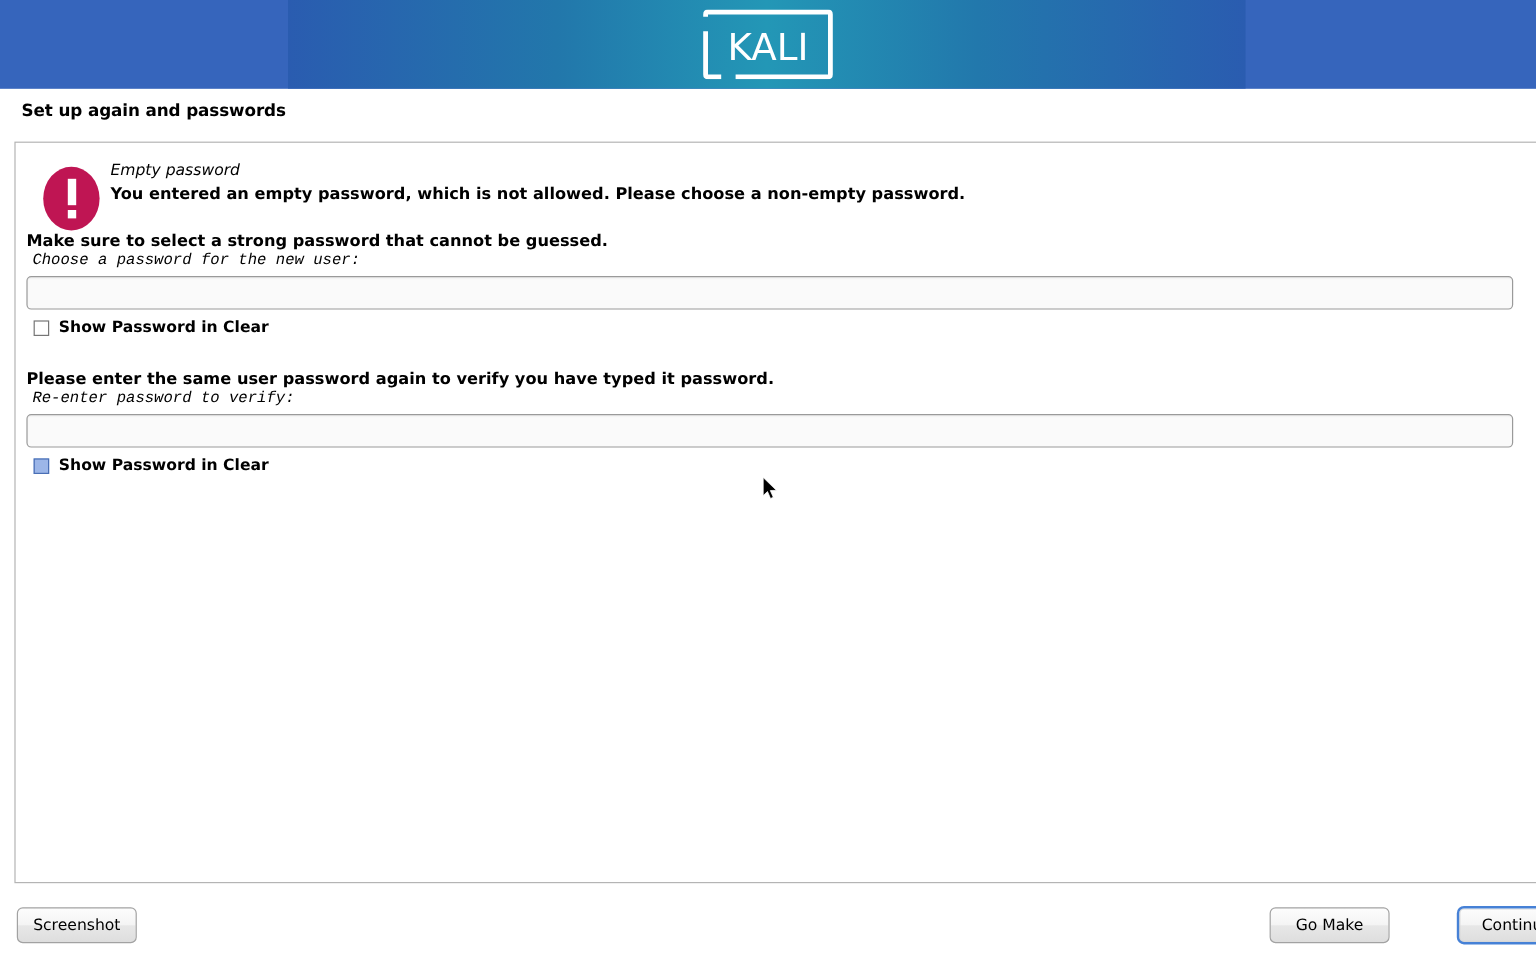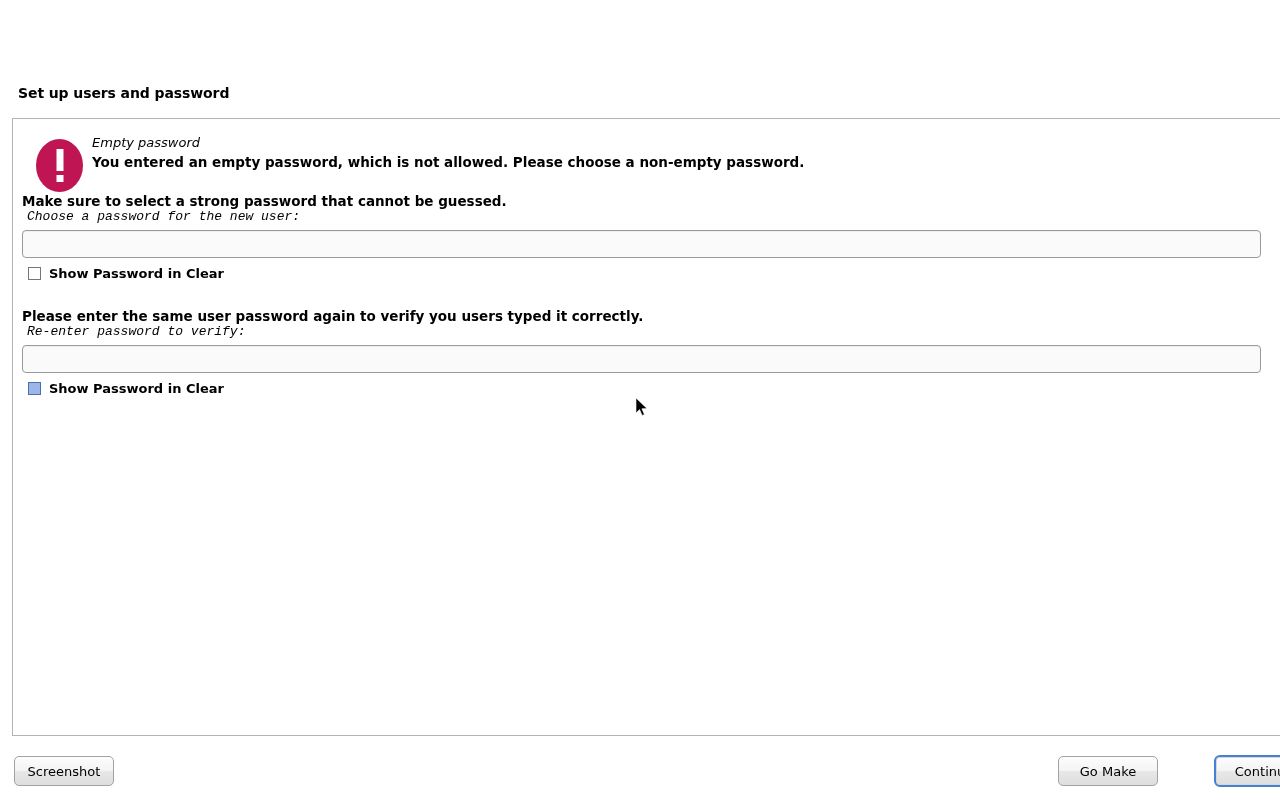--- a/index.html
+++ b/index.html
@@ -222,22 +222,29 @@
     width: 12px;
     height: 19px;
     pointer-events: none;
   }
 </style>
 </head>
 <body>
 
 <div id="app">
 
-
-  <div class="page-title">Set up users and password</div>
+  <div class="banner">
+    <div class="banner-center"></div>
+    <svg class="kali-logo" viewBox="0 0 114 58">
+      <path d="M5,6 L5,4 Q5,2 7,2 L107,2 Q109,2 109,4 L109,54 Q109,56 107,56 L30,56 M18,56 L7,56 Q5,56 5,54 L5,18" fill="none" stroke="#ffffff" stroke-width="4" stroke-linecap="butt"></path>
+      <text x="57" y="42" text-anchor="middle" font-family="'DejaVu Sans','Liberation Sans',sans-serif" font-size="31" fill="#ffffff" letter-spacing="0">KALI</text>
+    </svg>
+  </div>
+
+  <div class="page-title">Set up again and passwords</div>
 
   <div class="content-frame">
 
     <div class="error-row">
       <div class="error-icon">
         <div class="circle">
           <div class="bang-bar"></div>
           <div class="bang-dot"></div>
         </div>
       </div>
@@ -249,21 +256,21 @@
       <div class="sec-heading">Make sure to select a strong password that cannot be guessed.</div>
       <div class="sec-label">Choose a password for the new user:</div>
       <input class="pw-input" type="password" placeholder="" style="">
       <div class="check-row">
         <span class="checkbox"></span>
         <span class="check-label">Show Password in Clear</span>
       </div>
     </div>
 
     <div class="section" style="top:189px;">
-      <div class="sec-heading">Please enter the same user password again to verify you users typed it correctly.</div>
+      <div class="sec-heading">Please enter the same user password again to verify you have typed it password.</div>
       <div class="sec-label">Re-enter password to verify:</div>
       <input class="pw-input" type="password" placeholder="" style="">
       <div class="check-row">
         <span class="checkbox focused"></span>
         <span class="check-label">Show Password in Clear</span>
       </div>
     </div>
 
   </div>
 

